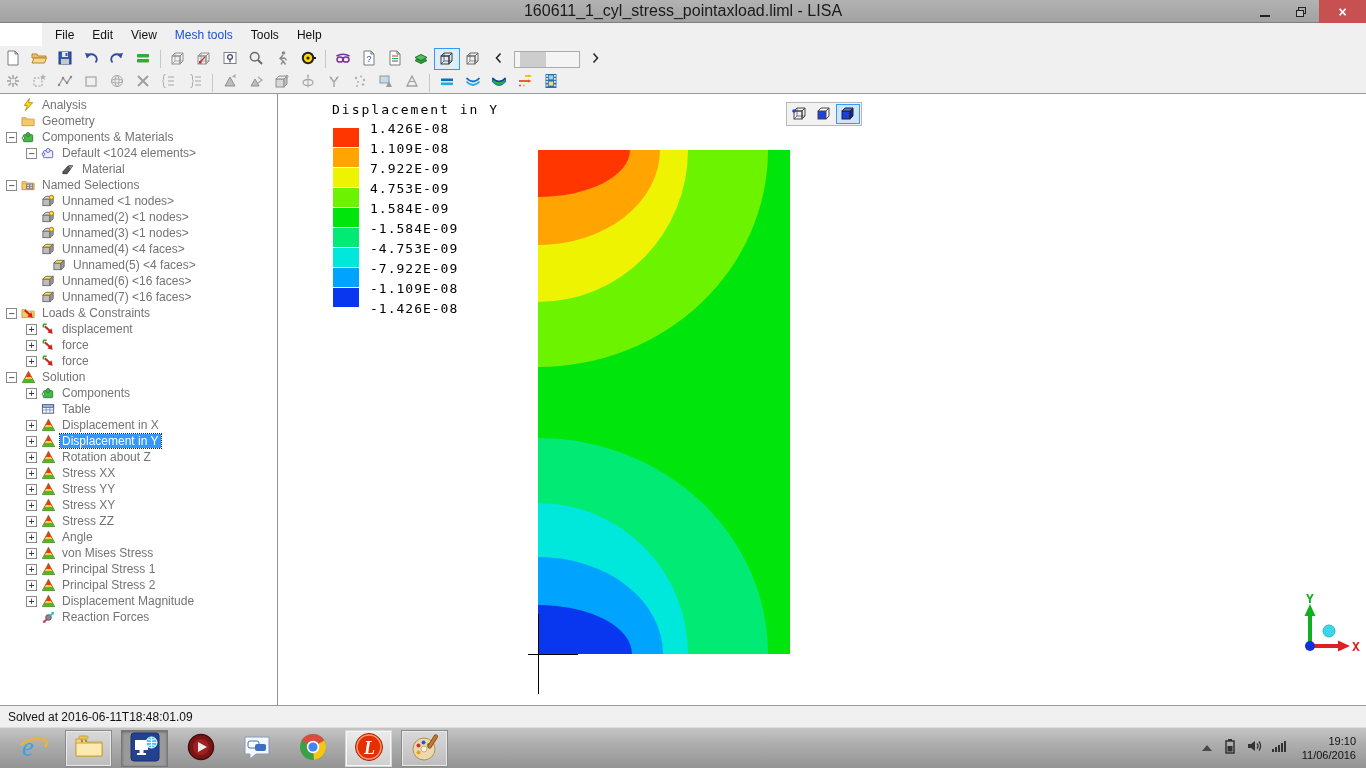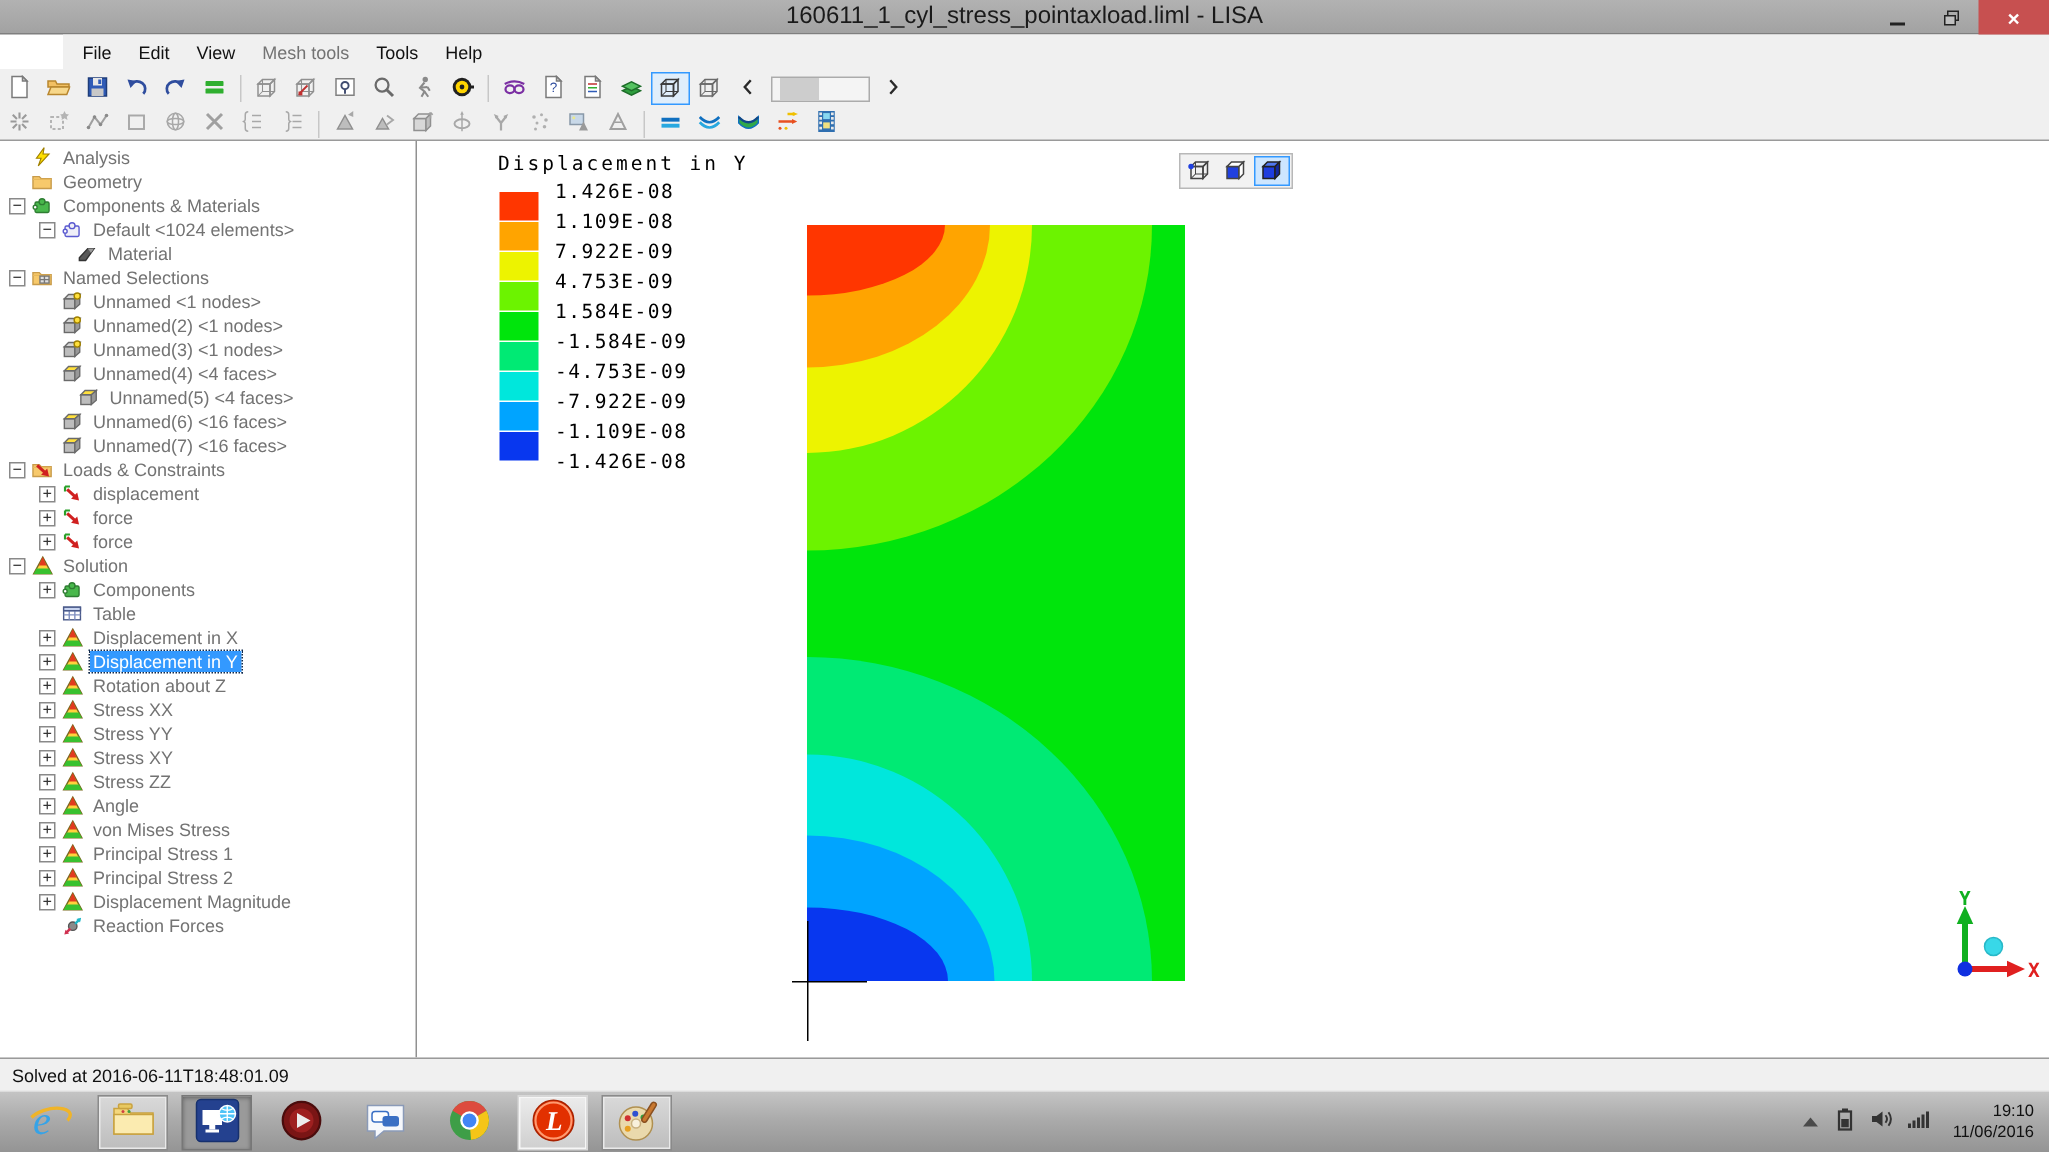--- a/index.html
+++ b/index.html
@@ -15,21 +15,21 @@
   .wincontrols { position:absolute; right:0; top:0; height:23px; display:flex; z-index:5; }
   .winbtn { width:36px; height:23px; display:flex; align-items:center; justify-content:center; cursor:default; }
   .winbtn .minbar { width:10px; height:2px; background:#222; margin-top:8px; }
   .winbtn.restore svg { display:block; }
   .winbtn.close { width:47px; background:#C75050; color:#fff; font-size:14px; font-weight:bold; }
 
   
   .menubar { position:absolute; left:0; top:23px; width:1366px; height:23px; background:#F0F0F0;
     display:flex; align-items:center; padding-left:4px;margin-left:42px; }
   .menuitem { padding:3px 9px; color:#111; }
-  .menuitem.disabled { color:#737373; }
+  .menuitem.disabled { color:#1d4ed8; }
 
   
   .toolbar { position:absolute; left:0; width:1366px; background:#F0F0F0; display:flex; align-items:center; }
   .toolbar.row1 { top:46px; height:26px; }
   .toolbar.row2 { top:72px; height:22px; border-bottom:1px solid #9A9A9A; }
   .tbtn { width:26px; height:22px; display:flex; align-items:center; justify-content:center; border:1px solid transparent; }
   .tbtn.selected { border:1px solid #3399FF; background:#E0EEFB; }
   .tsep { width:1px; height:18px; background:#C7C7C7; margin:0 4px; }
   .tslider { width:66px; height:17px; background:#F4F4F4; border:1px solid #ABABAB; position:relative; margin:0 2px; }
   .tslider .thumb { position:absolute; left:5px; top:0; width:26px; height:15px; background:#CDCDCD; }
@@ -462,21 +462,21 @@
     </div>
     <div class="trow" style="padding-left: 26px;">
       <div class="texp">−</div>
       <span class="ticon"><svg width="15" height="14" viewBox="0 0 16 15">
           <rect x="2.5" y="5" width="10" height="7.5" rx="1" fill="#EFEFF8" stroke="#5A5AD0"></rect>
           <circle cx="7.5" cy="4.8" r="2.1" fill="#EFEFF8" stroke="#5A5AD0"></circle>
           <circle cx="2.6" cy="8.7" r="1.4" fill="#fff" stroke="#5A5AD0"></circle>
         </svg></span>
       <span class="tlabel">Default &lt;1024 elements&gt;</span>
     </div>
-    <div class="trow" style="padding-left: 36px;">
+    <div class="trow" style="padding-left: 46px;">
       <div class="texp-spacer"></div>
       <span class="ticon"><svg width="15" height="14" viewBox="0 0 16 15">
           <path d="M2,10.5 L8,4 H12.5 L6.5,12.5 H2 Z" fill="#5A5A5A" stroke="#333"></path>
           <path d="M8,4 H12.5 L10.3,7.2 Z" fill="#9A9A9A"></path>
         </svg></span>
       <span class="tlabel">Material</span>
     </div>
     <div class="trow" style="padding-left: 6px;">
       <div class="texp">−</div>
       <span class="ticon"><svg width="15" height="14" viewBox="0 0 16 15">

